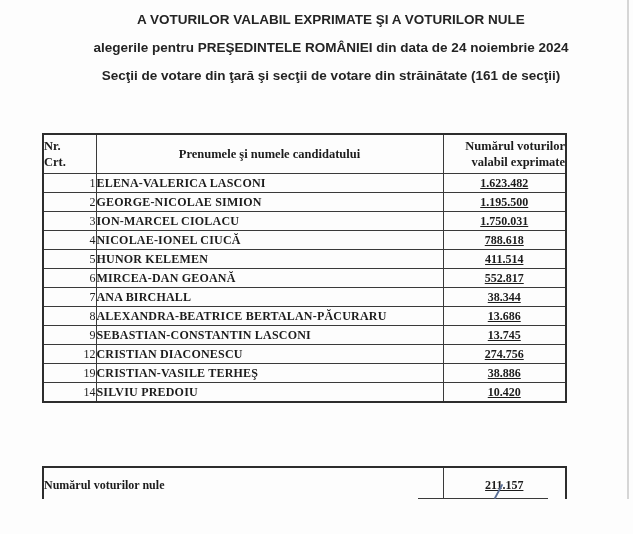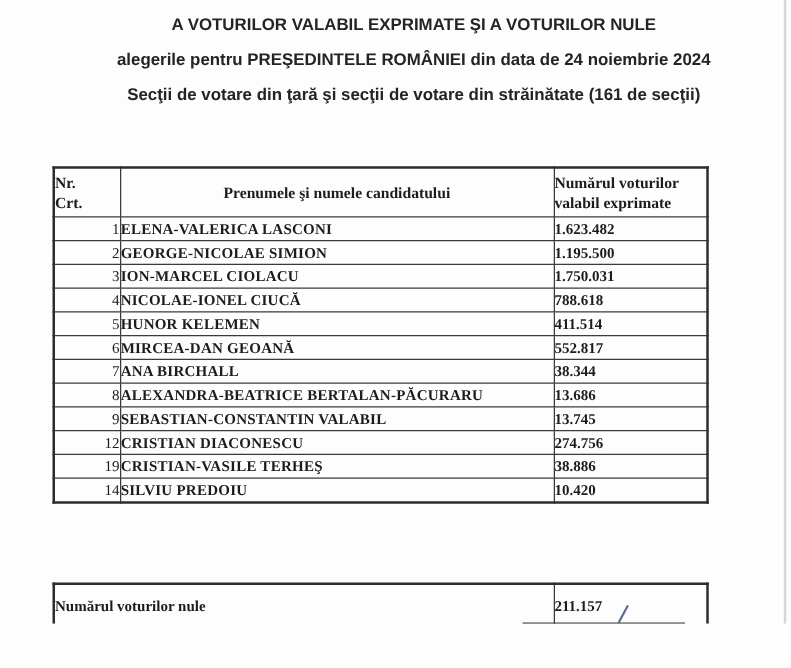--- a/index.html
+++ b/index.html
@@ -55,37 +55,38 @@
   }
   table.results th {
     font-weight: bold;
     font-size: 12.5px;
     line-height: 16px;
     height: 38px;
     vertical-align: middle;
   }
   th.h-nr { text-align: left; padding-left: 6px; }
   th.h-cand { text-align: center; }
-  th.h-votes { text-align: left; }
+  th.h-votes { text-align: right; }
   table.results td { height: 18px; vertical-align: middle; }
   td.nr {
     text-align: right;
     padding-right: 11px;
     font-weight: normal;
   }
   td.cand {
     text-align: left;
     padding-left: 8px;
     font-weight: bold;
     letter-spacing: 0.2px;
   }
   td.votes, td.nullval {
-    text-align: left;
+    text-align: center;
     padding-right: 8px;
     font-weight: bold;
+    text-decoration: underline;
   }
   
   table.nulltbl {
     position: absolute;
     left: 42px;
     top: 446px;
     width: 523px;
     border-collapse: collapse;
     table-layout: fixed;
     font-size: 12px;
@@ -182,21 +183,21 @@
         <td class="cand">ANA BIRCHALL</td>
         <td class="votes">38.344</td>
       </tr>
       <tr>
         <td class="nr">8</td>
         <td class="cand">ALEXANDRA-BEATRICE BERTALAN-PĂCURARU</td>
         <td class="votes">13.686</td>
       </tr>
       <tr>
         <td class="nr">9</td>
-        <td class="cand">SEBASTIAN-CONSTANTIN VALABIL</td>
+        <td class="cand">SEBASTIAN-CONSTANTIN LASCONI</td>
         <td class="votes">13.745</td>
       </tr>
       <tr>
         <td class="nr">12</td>
         <td class="cand">CRISTIAN DIACONESCU</td>
         <td class="votes">274.756</td>
       </tr>
       <tr>
         <td class="nr">19</td>
         <td class="cand">CRISTIAN-VASILE TERHEŞ</td>

